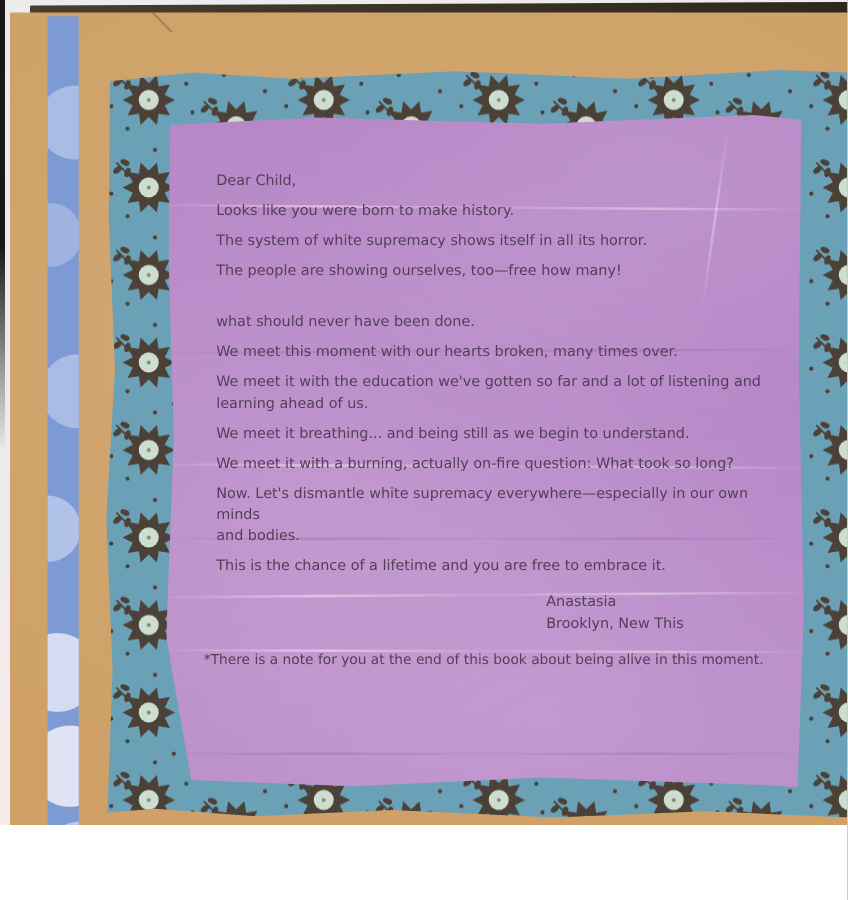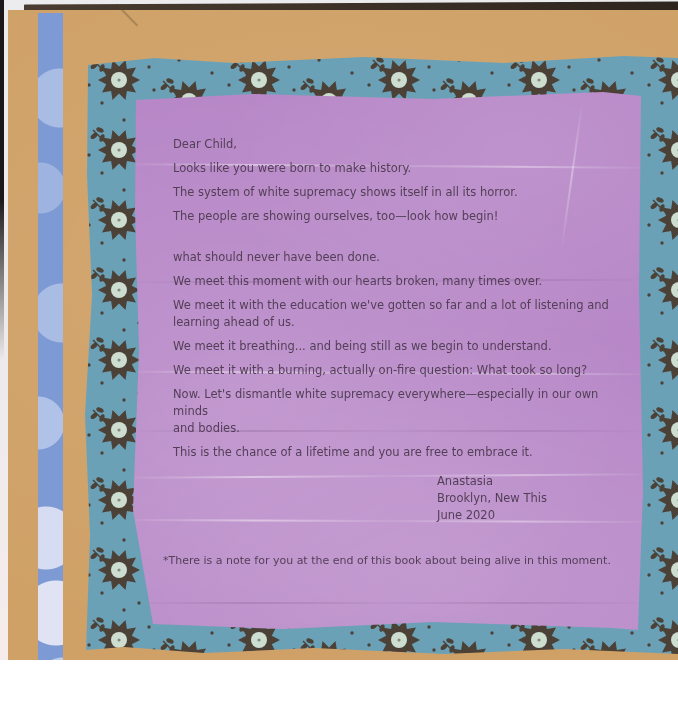--- a/index.html
+++ b/index.html
@@ -63,21 +63,21 @@
     background:linear-gradient(90deg,transparent,rgba(255,255,255,.45),rgba(255,255,255,.08),rgba(255,255,255,.38),transparent);}
   .crease.dark{background:linear-gradient(90deg,transparent,rgba(101,62,112,.20),rgba(101,62,112,.05),rgba(101,62,112,.18),transparent);}
   .crease.v{left:auto;right:70px;top:10px;width:2px;height:150px;
     background:linear-gradient(180deg,transparent,rgba(255,255,255,.35),transparent);transform:rotate(8deg);}
   .letter{position:absolute;left:40px;top:46px;width:446px;color:var(--ink);
     font-size:11.5px;line-height:17px;}
   .letter p{margin:0 0 7px 0;}
   .it{}
   .signature{margin-left:264px;margin-top:12px;}
   .signature div{line-height:17px;}
-  .footnote{margin-left:-10px;margin-top:28px;font-size:11px;white-space:nowrap;}
+  .footnote{margin-left:-10px;margin-top:12px;font-size:11px;white-space:nowrap;}
 </style>
 </head>
 <body>
 
 <div class="stage">
 
   <div class="left-black-edge"></div>
   <div class="book-edge-top"></div>
 
   <div class="kraft"></div>
@@ -142,33 +142,32 @@
     <div class="crease" style="top:385px;transform:rotate(-.4deg)"></div>
     <div class="crease" style="top:430px;transform:rotate(.2deg)"></div>
     <div class="crease dark" style="top:512px"></div>
     <div class="crease v"></div>
 
     <div class="letter">
       <p>Dear Child,</p>
       <div>
           <p><span>Looks like you were born to make history.</span></p>
           <p><span>The system of white supremacy shows itself in all its horror.</span></p>
-          <p><span>The people are showing ourselves, too—look how begin!</span></p>
+          <p><span>The people are showing ourselves, too—free how many!</span></p>
           <p><br><span>what should never have been done.</span></p>
           <p><span>We meet this moment with our hearts broken, many times over.</span></p>
           <p><span>We meet it with the education we've gotten so far and a lot of listening and</span><br><span>learning ahead of us.</span></p>
           <p><span>We meet it breathing... and being still as we begin to understand.</span></p>
           <p><span>We meet it with a burning, actually on-fire question: </span><span class="it">What took so long?</span></p>
           <p><span>Now. Let's dismantle white supremacy everywhere—especially in our own minds</span><br><span>and bodies.</span></p>
           <p><span>This is the chance of a lifetime and you are free to embrace it.</span></p>
         </div>
       <div class="signature">
         <div>Anastasia</div>
         <div>Brooklyn, New This</div>
-        <div>June 2020</div>
       </div>
       <div class="footnote"><span>*There is a note for you at the end of this book about </span><span class="it">being alive in this moment</span><span>.</span></div>
     </div>
   </div>
 
   <div class="kraft-bottom-strip"></div>
   <div class="bottom-shadow"></div>
   <div class="fold-crease-bl"></div>
 </div>
 

